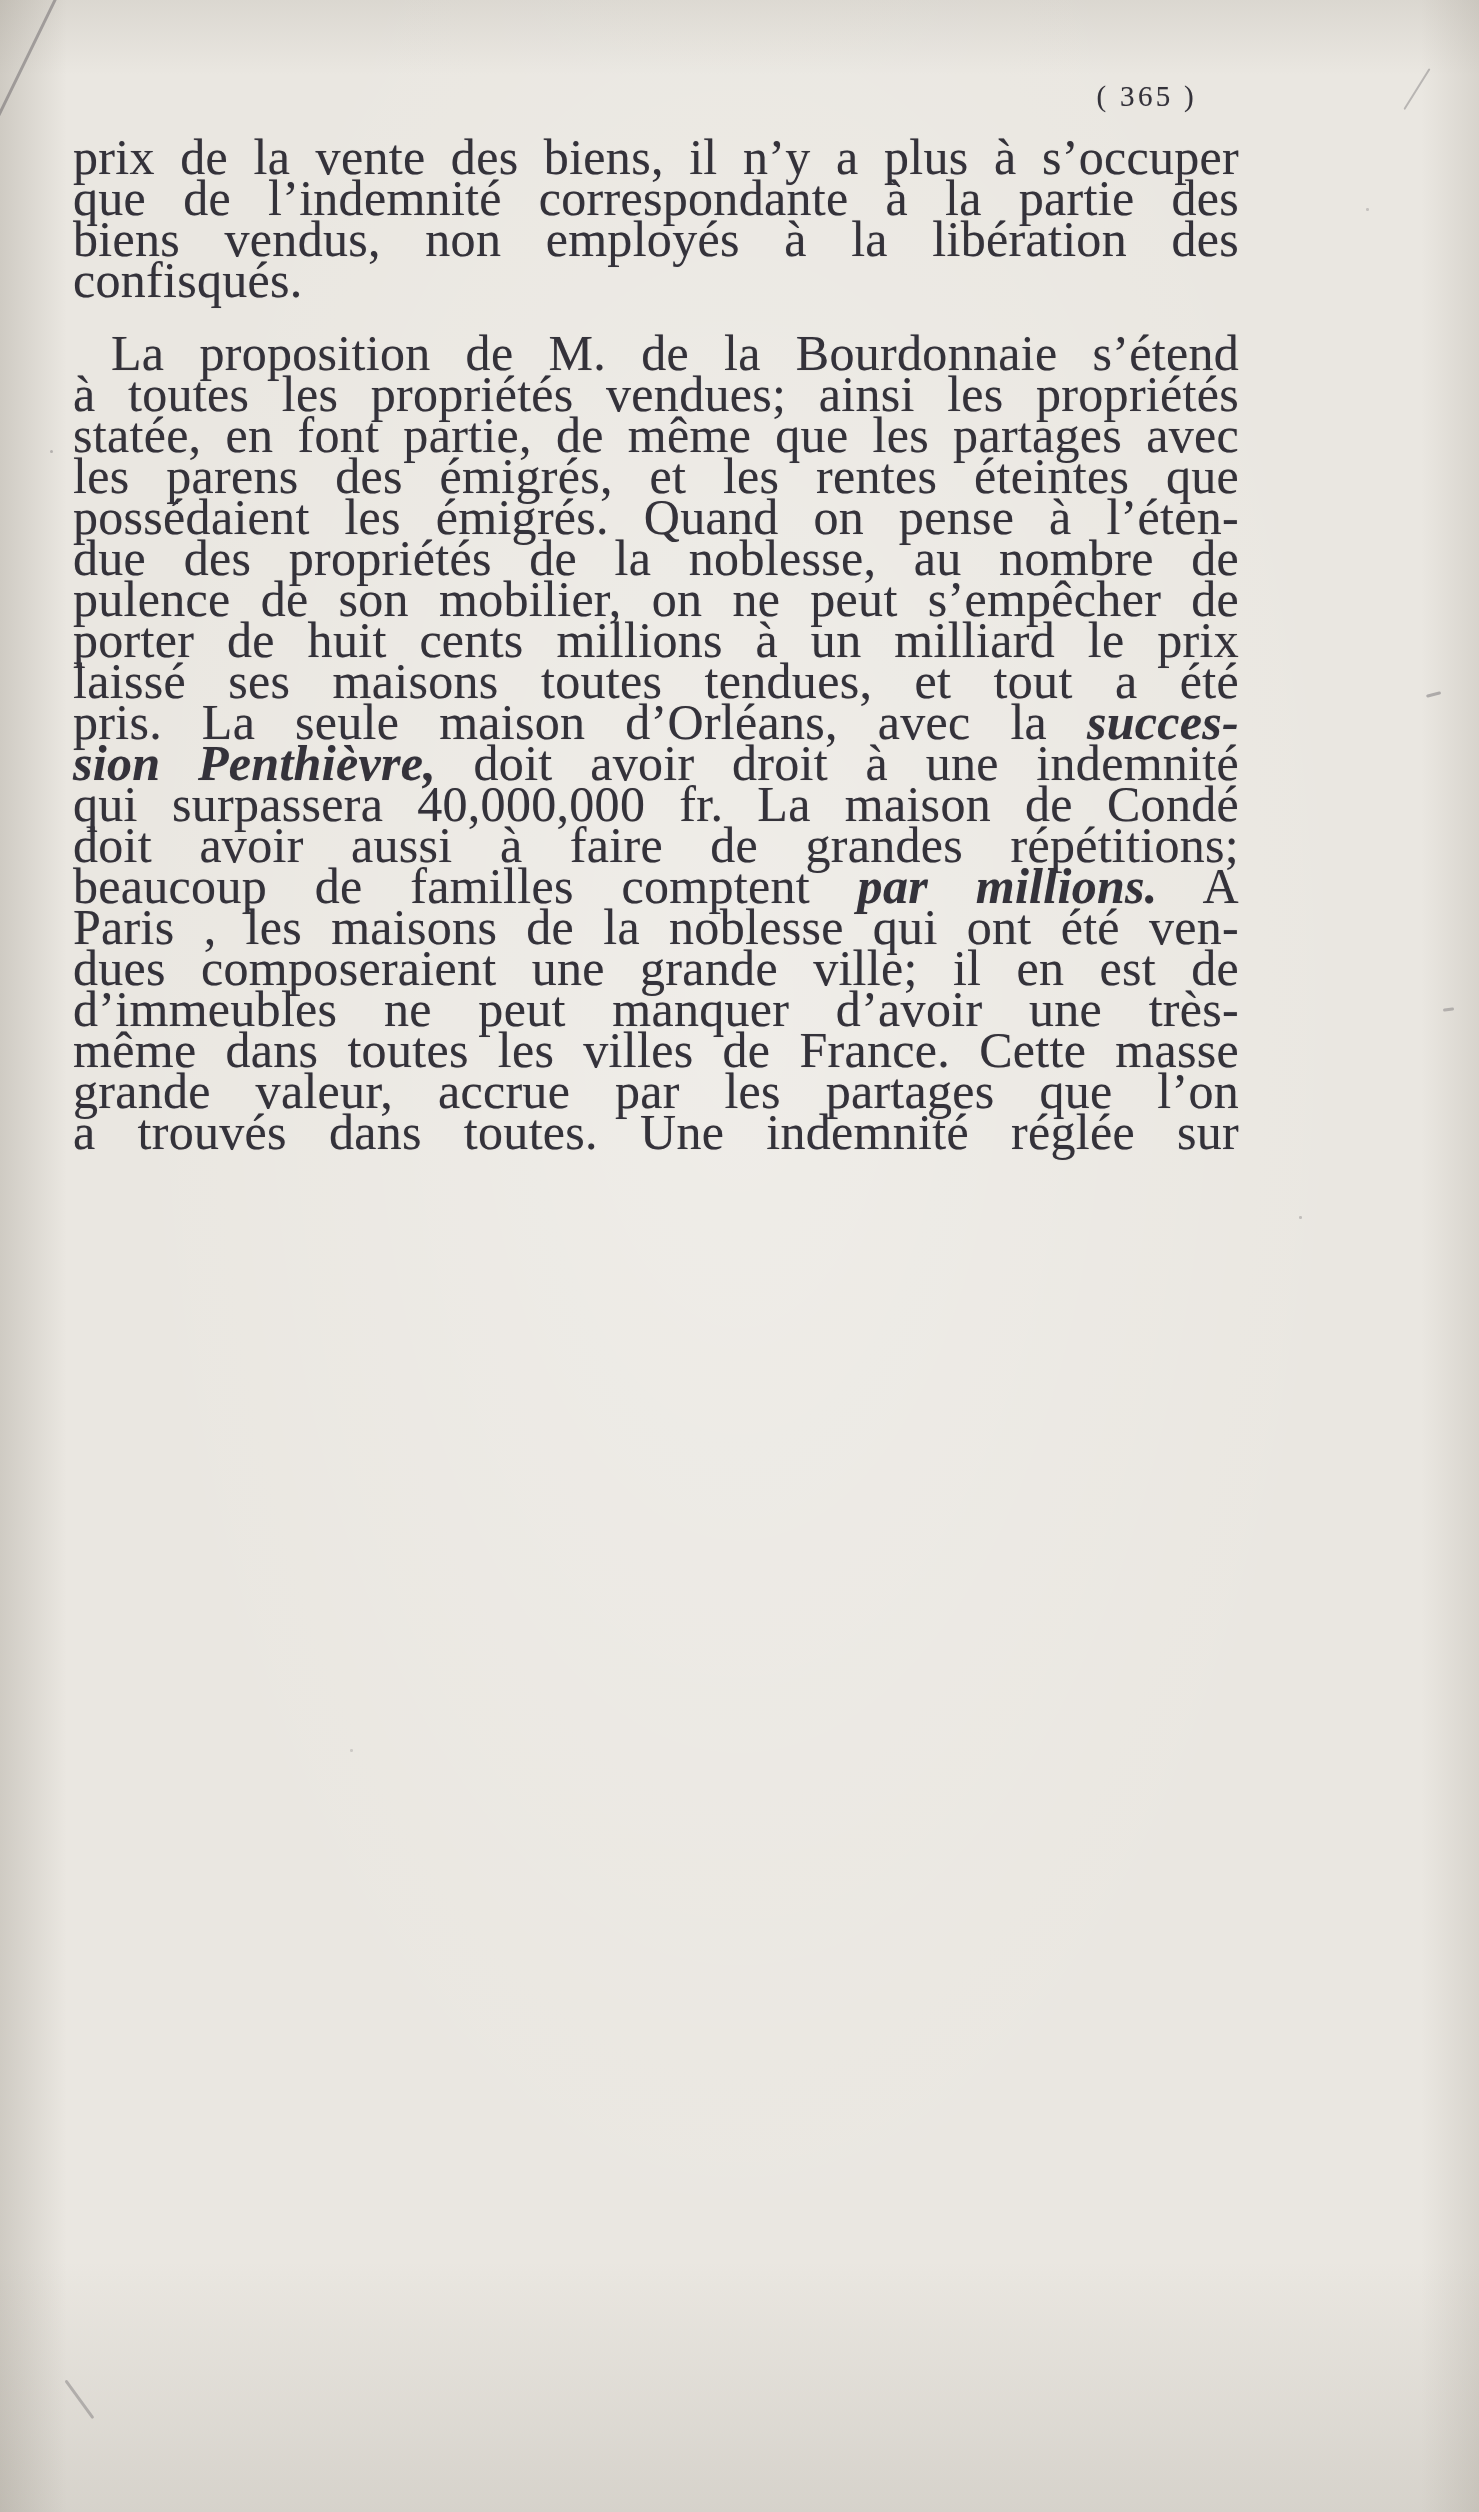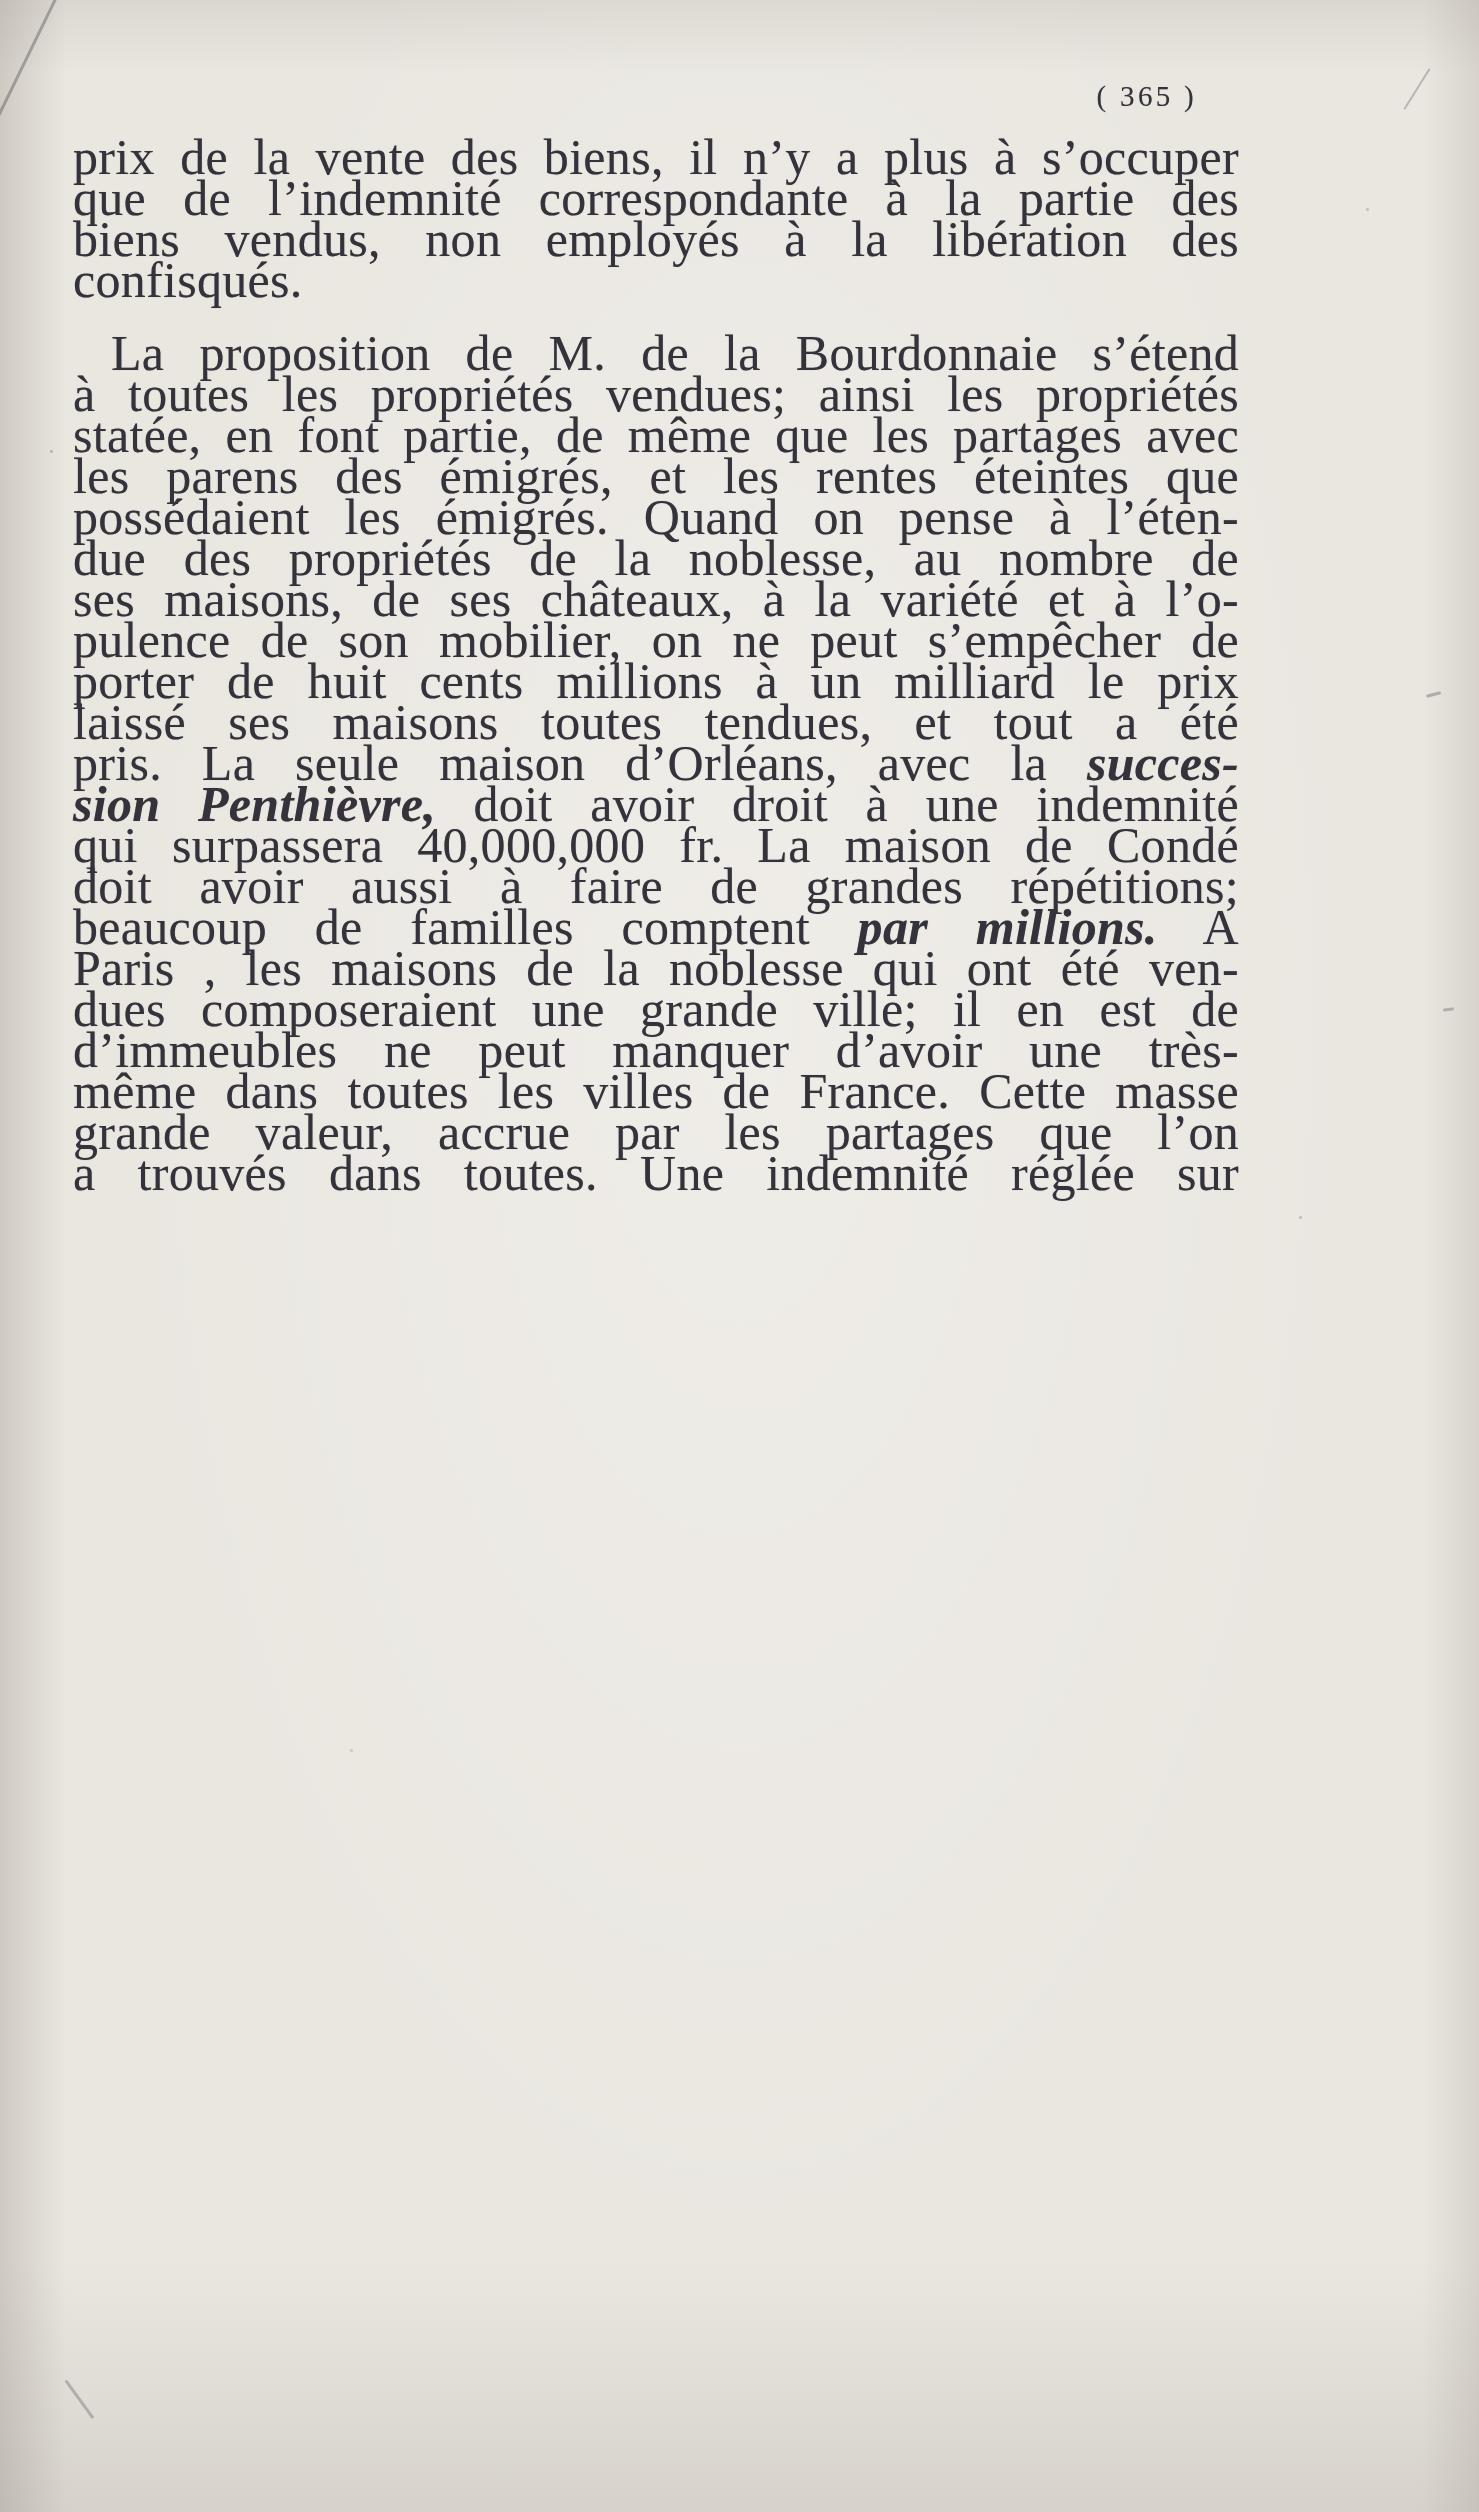--- a/index.html
+++ b/index.html
@@ -78,21 +78,20 @@
         <div class="line"><span>biens vendus, non employés à la libération des</span></div>
         <div class="line"><span>confisqués.</span></div>
       </div>
       <div class="paragraph indent">
         <div class="line"><span>La proposition de M. de la Bourdonnaie s’étend</span></div>
         <div class="line"><span>à toutes les propriétés vendues; ainsi les propriétés</span></div>
         <div class="line"><span>statée, en font partie, de même que les partages avec</span></div>
         <div class="line"><span>les parens des émigrés, et les rentes éteintes que</span></div>
         <div class="line"><span>possédaient les émigrés. Quand on pense à l’éten-</span></div>
         <div class="line"><span>due des propriétés de la noblesse, au nombre de</span></div>
-        <div class="line"><span>ses maisons, de ses châteaux, à la variété et à l’o-</span></div>
         <div class="line"><span>pulence de son mobilier, on ne peut s’empêcher de</span></div>
         <div class="line"><span>porter de huit cents millions à un milliard le prix</span></div>
         <div class="line"><span>laissé ses maisons toutes tendues, et tout a été</span></div>
         <div class="line"><span>pris. La seule maison d’Orléans, avec la </span><span class="italic">succes-</span></div>
         <div class="line"><span class="italic">sion Penthièvre,</span><span> doit avoir droit à une indemnité</span></div>
         <div class="line"><span>qui surpassera 40,000,000 fr. La maison de Condé</span></div>
         <div class="line"><span>doit avoir aussi à faire de grandes répétitions;</span></div>
         <div class="line"><span>beaucoup de familles comptent </span><span class="italic">par millions.</span><span> A</span></div>
         <div class="line"><span>Paris , les maisons de la noblesse qui ont été ven-</span></div>
         <div class="line"><span>dues composeraient une grande ville; il en est de</span></div>

